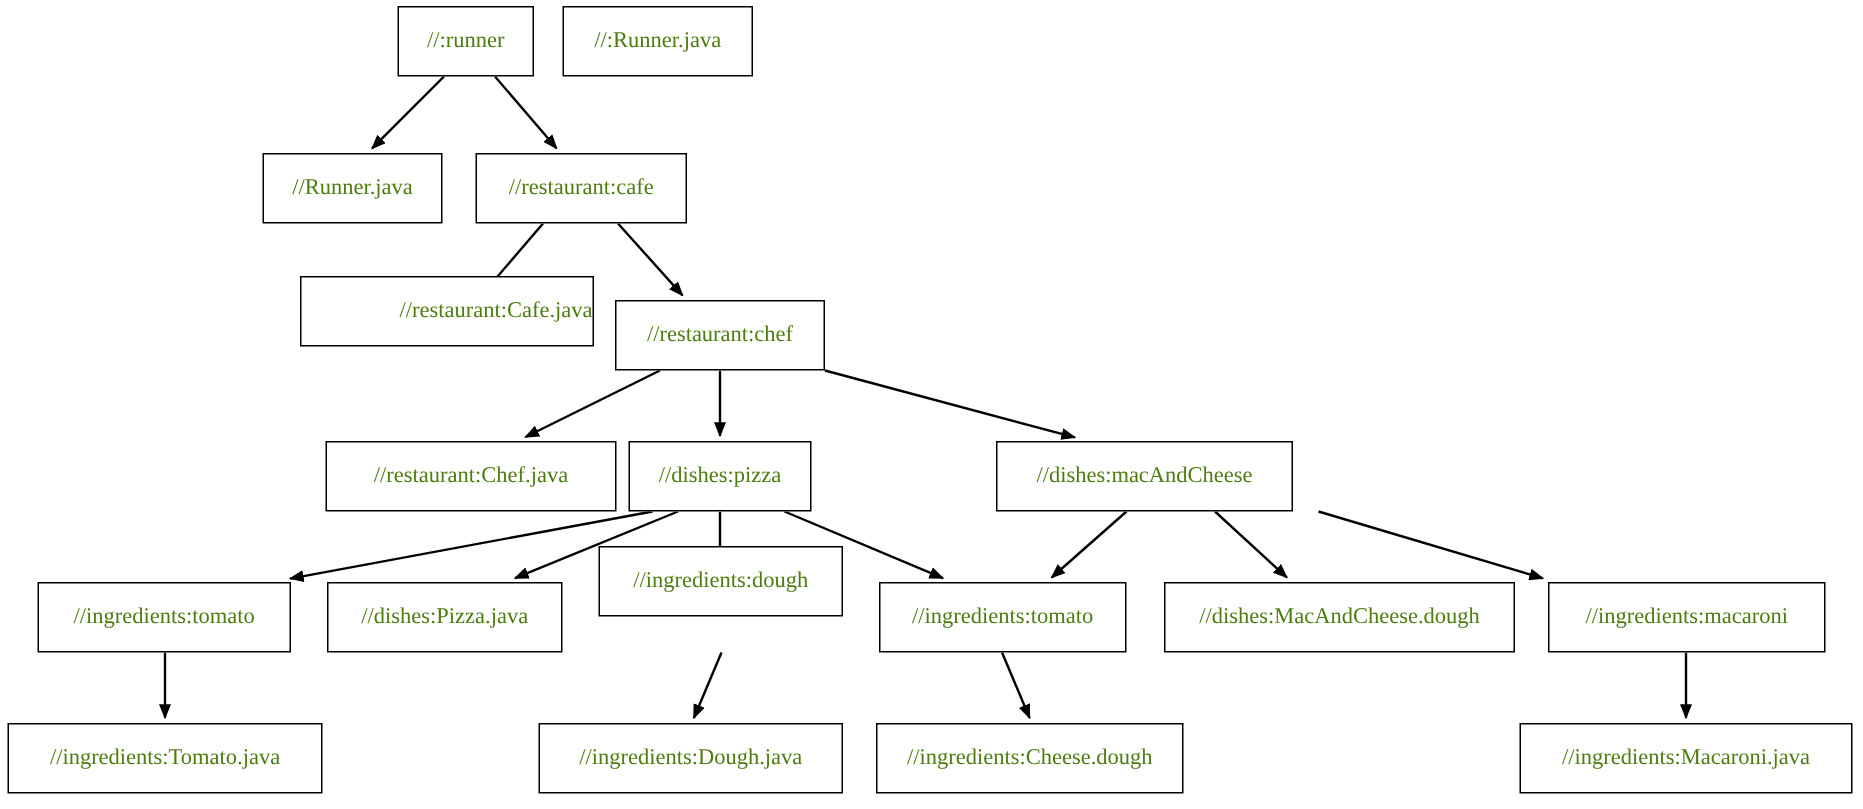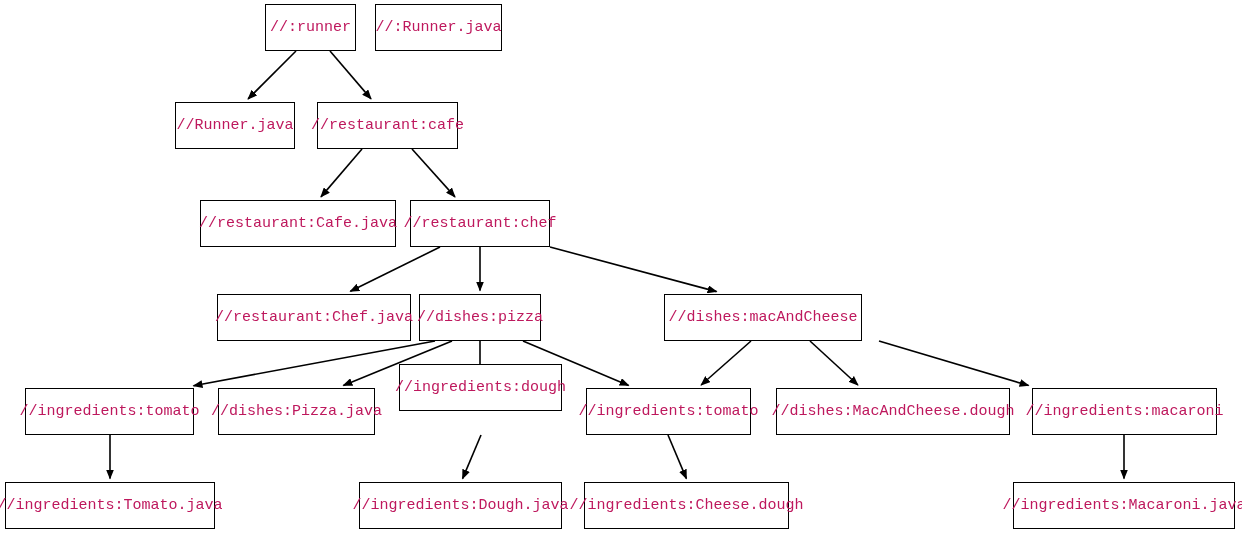--- a/index.html
+++ b/index.html
@@ -35,24 +35,24 @@
     position: absolute;
     box-sizing: border-box;
     background: #ffffff;
     border: 1px solid #000000;
     display: flex;
     align-items: center;
     justify-content: center;
     white-space: nowrap;
   }
   .node-label {
-    font-family: Liberation Mono, monospace;
+    font-family: Liberation Serif, serif;
     font-size: 15px;
     line-height: 1;
-    color: #be185d;
+    color: #4d7c0f;
     letter-spacing: 0px;
   }
 </style>
 </head>
 <body>
 
 <div id="graph-root">
 
   <svg id="edge-layer" viewBox="0 0 1242 539" width="1242" height="539" xmlns="http://www.w3.org/2000/svg">
     <defs>
@@ -88,21 +88,21 @@
       </div>
       <div class="graph-node" style="left: 375px; top: 4px; width: 127px; height: 47px; background: rgb(255, 255, 255); border-color: rgb(0, 0, 0);">
         <span class="node-label" style="font-size: 15px;">//:Runner.java</span>
       </div>
       <div class="graph-node" style="left: 175px; top: 102px; width: 120px; height: 47px; background: rgb(255, 255, 255); border-color: rgb(0, 0, 0);">
         <span class="node-label" style="font-size: 15px;">//Runner.java</span>
       </div>
       <div class="graph-node" style="left: 317px; top: 102px; width: 141px; height: 47px; background: rgb(255, 255, 255); border-color: rgb(0, 0, 0);">
         <span class="node-label" style="font-size: 15px;">//restaurant:cafe</span>
       </div>
-      <div class="graph-node" style="left: 200px; top: 200px; width: 196px; height: 47px; background: rgb(255, 255, 255); border-color: rgb(0, 0, 0);">
+      <div class="graph-node" style="left: 200px; top: 184px; width: 196px; height: 47px; background: rgb(255, 255, 255); border-color: rgb(0, 0, 0); justify-content: flex-end;">
         <span class="node-label" style="font-size: 15px;">//restaurant:Cafe.java</span>
       </div>
       <div class="graph-node" style="left: 410px; top: 200px; width: 140px; height: 47px; background: rgb(255, 255, 255); border-color: rgb(0, 0, 0);">
         <span class="node-label" style="font-size: 15px;">//restaurant:chef</span>
       </div>
       <div class="graph-node" style="left: 217px; top: 294px; width: 194px; height: 47px; background: rgb(255, 255, 255); border-color: rgb(0, 0, 0);">
         <span class="node-label" style="font-size: 15px;">//restaurant:Chef.java</span>
       </div>
       <div class="graph-node" style="left: 419px; top: 294px; width: 122px; height: 47px; background: rgb(255, 255, 255); border-color: rgb(0, 0, 0);">
         <span class="node-label" style="font-size: 15px;">//dishes:pizza</span>

